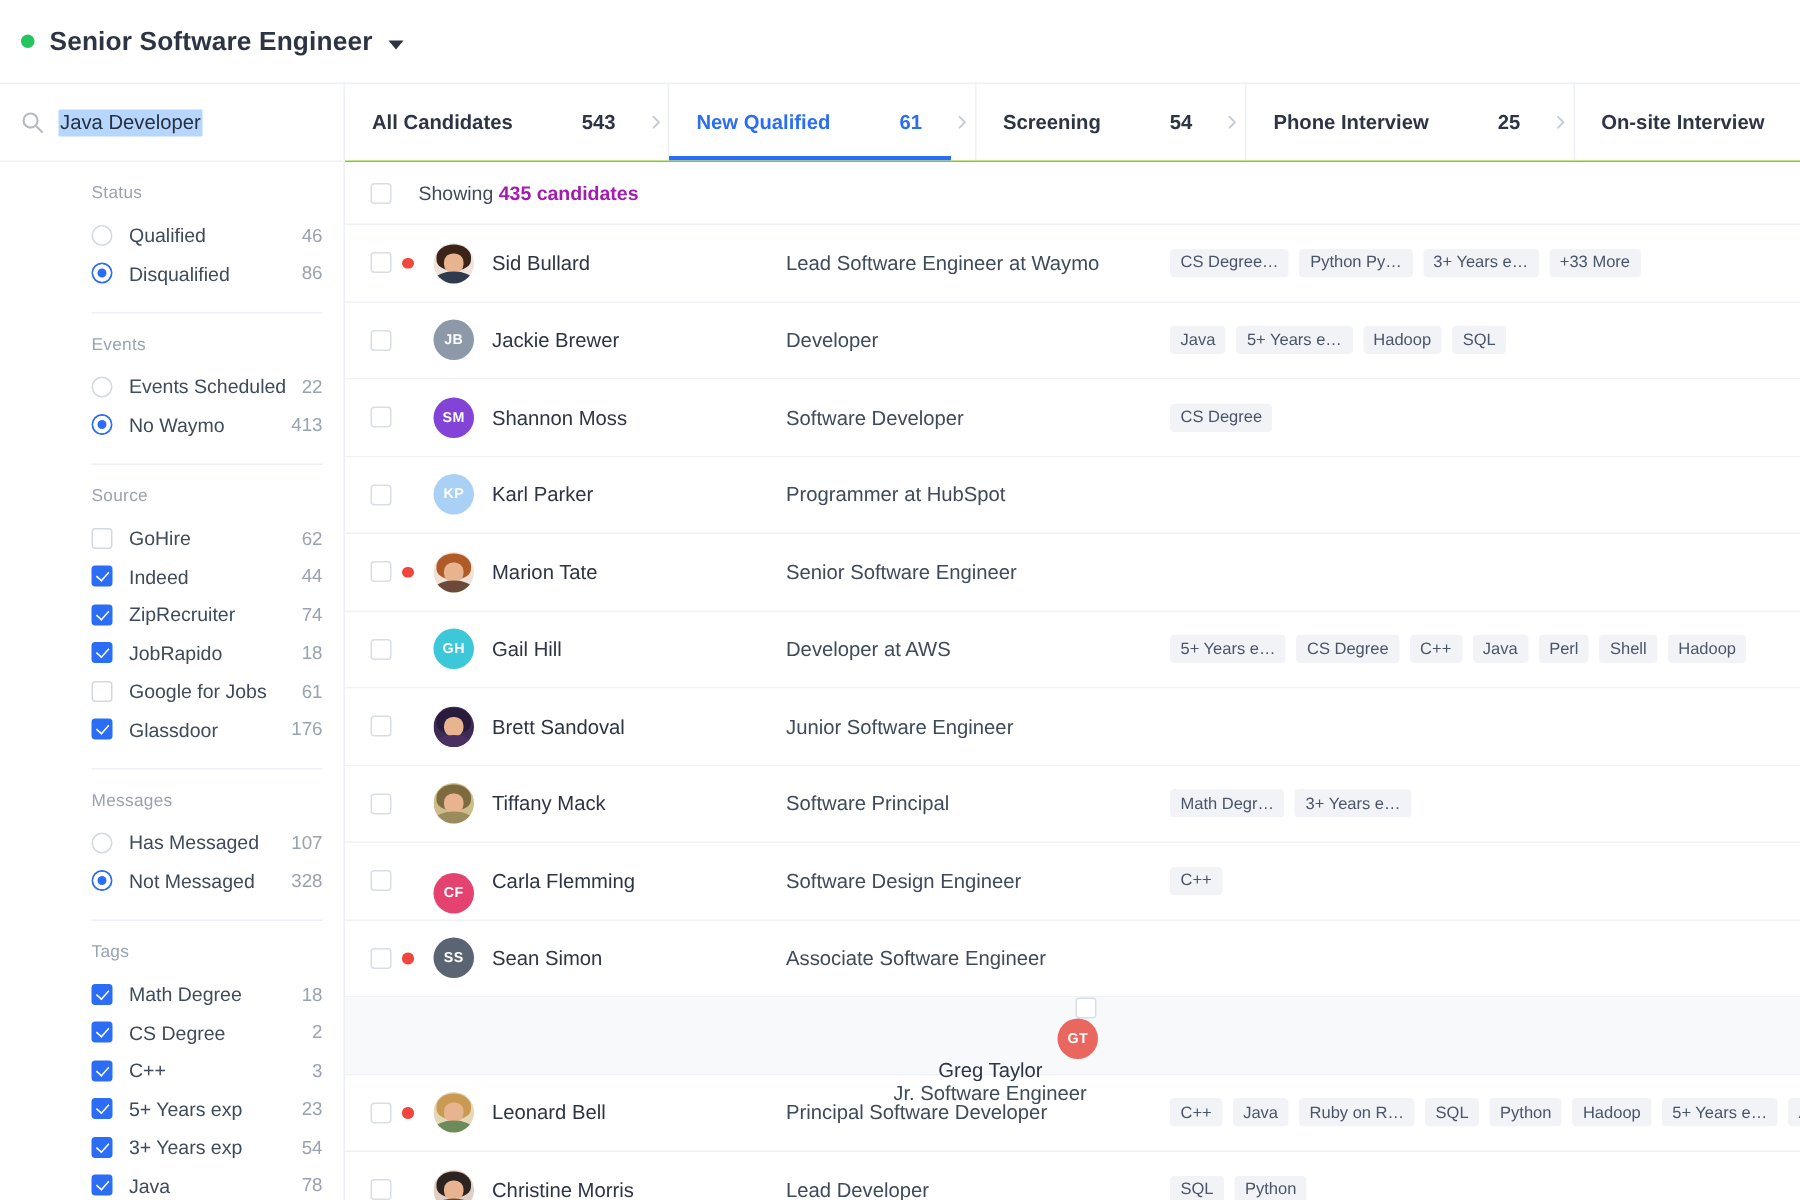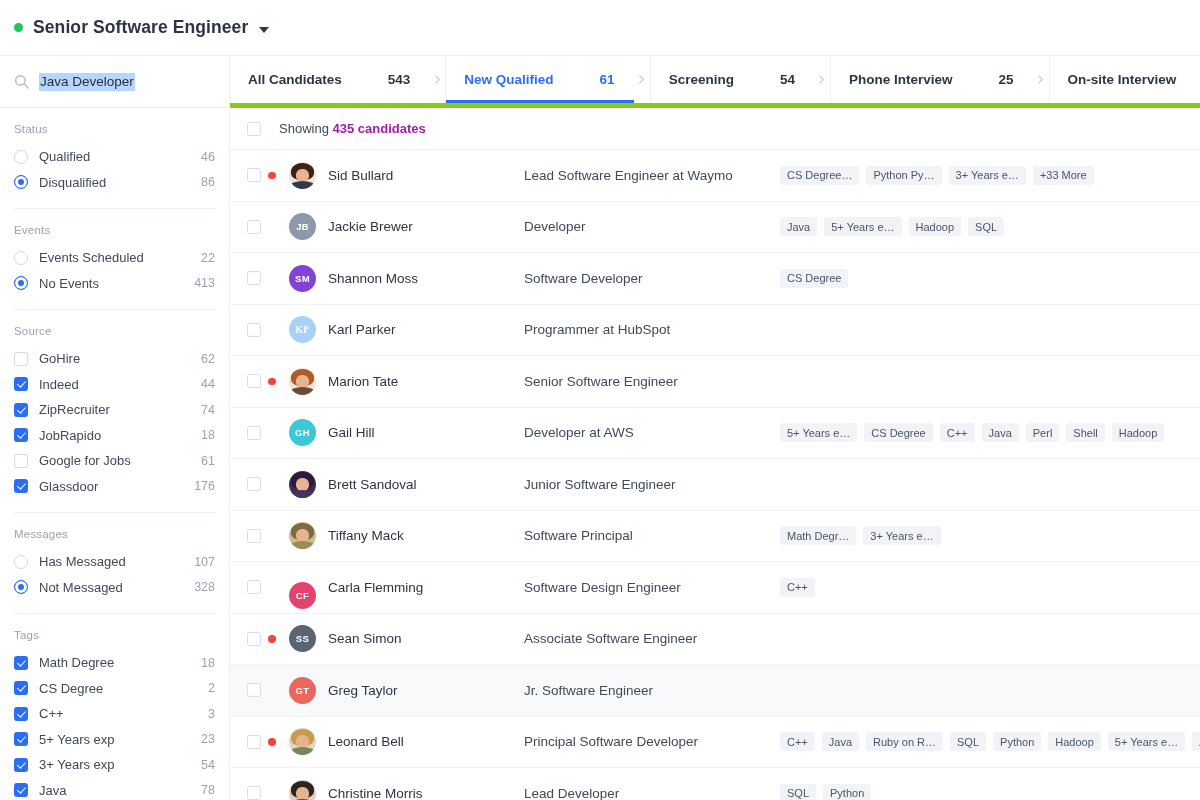--- a/index.html
+++ b/index.html
@@ -56,21 +56,21 @@
   .search-icon { width: 15px; height: 15px; flex: none; margin-right: 10px; opacity: .55; }
   .search-value {
     font-size: 13.5px; color: #26303f;
     background: #b6d6fd;
     padding: 1px 1px 2px 1px;
     border-radius: 1px;
     white-space: nowrap;
   }
 
   .filters { flex: 1; overflow: hidden; padding: 0 14px; }
-  .group { padding-top: 15px; }
+  .group { padding-top: 15px; margin-left: 47px; }
   .group + .group { border-top: 1px solid #edf0f4; margin-top: 13px; }
   .group-title {
     font-size: 11.5px; color: #9aa3b2; font-weight: normal;
     margin-bottom: 9px; letter-spacing: .2px;
   }
   .frow {
     display: flex; align-items: center;
     height: 25.5px;
     font-size: 13px;
   }
@@ -98,21 +98,21 @@
     border: solid #fff; border-width: 0 1.8px 1.8px 0;
     transform: rotate(42deg);
   }
 
   
   .main { flex: 1; min-width: 0; display: flex; flex-direction: column; overflow: hidden; }
 
   .tabs {
     height: 52px; min-height: 52px;
     display: flex; align-items: stretch;
-    border-bottom: 5px solid #84cc16;
+    border-bottom: 1px solid #84cc16;
     background: #fff;
     overflow: hidden;
   }
   .tab {
     display: flex; align-items: center;
     padding: 0 19px 0 18px;
     white-space: nowrap;
     position: relative;
     border-left: 1px solid #edf0f4;
   }
@@ -146,21 +146,21 @@
   }
 
   .rows { flex: 1; overflow: hidden; }
   .row {
     height: 51.5px;
     display: flex; align-items: center;
     border-bottom: 1px solid #f0f2f6;
     padding-left: 17px;
     background: #fff;
   }
-  .row.hover { background: #f7f9fb; }
+  .row.hover { background: #f7f9fb; flex-direction: column; }
   .row .dotcell { width: 26px; flex: none; display: flex; align-items: center; justify-content: flex-start; padding-left: 7px; }
   .reddot { width: 7.5px; height: 7.5px; border-radius: 50%; background: #f2453d; }
   .avatar {
     width: 27px; height: 27px; border-radius: 50%;
     flex: none; margin-left: 2px; margin-right: 12px;
     display: flex; align-items: center; justify-content: center;
     font-size: 9.5px; font-weight: bold; color: #fff;
     letter-spacing: .3px; overflow: hidden;
   }
   .avatar.photo { position: relative; }
@@ -231,21 +231,21 @@
               <span class="ctl">
                 <span class="radio"></span>
               </span>
               <span class="flabel">Events Scheduled</span>
               <span class="fcount">22</span>
             </div>
             <div class="frow">
               <span class="ctl">
                 <span class="radio on"></span>
               </span>
-              <span class="flabel">No Events</span>
+              <span class="flabel">No Waymo</span>
               <span class="fcount">413</span>
             </div>
           </div>
           <div class="group">
             <div class="group-title">Source</div>
             <div class="frow">
               <span class="ctl">
                 <span class="cbox"></span>
               </span>
               <span class="flabel">GoHire</span>
@@ -446,21 +446,21 @@
             </div>
             <div class="cname">Shannon Moss</div>
             <div class="ctitle">Software Developer</div>
             <div class="tags">
               <span class="tag">CS Degree</span>
             </div>
           </div>
           <div class="row">
             <div class="rowbox"></div>
             <div class="dotcell"></div>
-            <div class="avatar" style="background: rgb(168, 209, 245); font-family: Liberation Serif, serif;">
+            <div class="avatar" style="background: rgb(168, 209, 245);">
               <span>KP</span>
             </div>
             <div class="cname">Karl Parker</div>
             <div class="ctitle">Programmer at HubSpot</div>
             <div class="tags"></div>
           </div>
           <div class="row">
             <div class="rowbox"></div>
             <div class="dotcell">
               <span class="reddot"></span>

